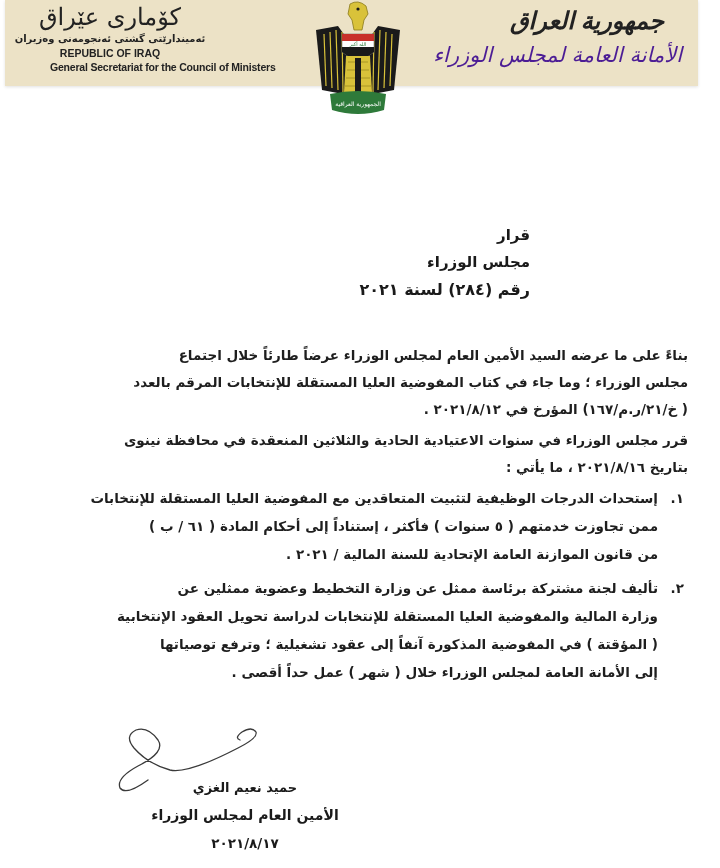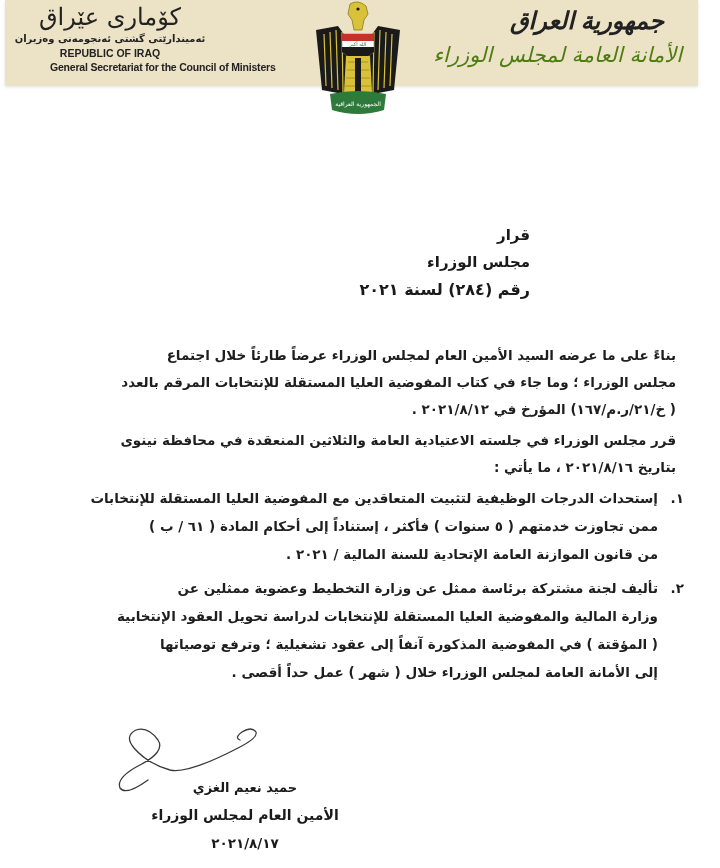--- a/index.html
+++ b/index.html
@@ -35,33 +35,33 @@
   .right-block {
     position: absolute; right: 38px; top: 4px; width: 190px; text-align: center;
     direction: rtl;
   }
   .ar-head-1 {
     font-family: Liberation Sans, sans-serif; font-size: 24px; line-height: 34px;
     font-weight: bold; color: #222; font-style: italic;
   }
   .ar-head-2 {
     font-family: "DejaVu Serif", serif; font-size: 21px; line-height: 34px;
-    color: #4d7c0f; font-style: italic; white-space: nowrap; text-align: center;
+    color: #4c1d95; font-style: italic; white-space: nowrap; text-align: center;
   }
   .emblem {
     position: absolute; left: 308px; top: 0; width: 100px; height: 118px;
   }
   .title-block {
     position: absolute; left: 190px; top: 222px; width: 340px; 
     direction: rtl; font-weight: bold;
   }
   .title-block div { font-size: 15px; line-height: 27px; }
   .title-line-3 { font-size: 16px !important; }
   .para {
-    position: absolute; right: 44px; width: 660px; direction: rtl; text-align: justify;
+    position: absolute; right: 32px; width: 660px; direction: rtl; text-align: justify;
     text-align-last: right;
     font-size: 13.5px; line-height: 27px; font-weight: bold; color: #1e1e1e;
   }
   .para .line { display: block; white-space: nowrap; overflow: hidden; }
   .list {
     position: absolute; right: 36px; width: 630px; direction: rtl;
     font-size: 13.5px; line-height: 28px; font-weight: bold; color: #1e1e1e;
   }
   .list-item { position: relative; padding-right: 26px; margin-bottom: 6px; }
   .list-num { position: absolute; right: 0; top: 0; }
@@ -138,21 +138,21 @@
   <div class="title-line-3">رقم (٢٨٤) لسنة ٢٠٢١</div>
 </div>
 
 <div class="para" style="top: 342px;">
   <span class="line">بناءً على ما عرضه السيد الأمين العام لمجلس الوزراء عرضاً طارئاً خلال اجتماع</span>
   <span class="line">مجلس الوزراء ؛ وما جاء في كتاب المفوضية العليا المستقلة للإنتخابات المرقم بالعدد</span>
   <span class="line">( خ/٢١/ر.م/١٦٧) المؤرخ في ٢٠٢١/٨/١٢ .</span>
 </div>
 
 <div class="para" style="top: 427px;">
-  <span class="line">قرر مجلس الوزراء في جلسته الاعتيادية العامة والثلاثين المنعقدة في محافظة نينوى</span>
+  <span class="line">قرر مجلس الوزراء في سنوات الاعتيادية الحادية والثلاثين المنعقدة في محافظة نينوى</span>
   <span class="line">بتاريخ ٢٠٢١/٨/١٦ ، ما يأتي :</span>
 </div>
 
 <div class="list" style="top: 484px;">
   <div class="list-item">
     <span class="list-num">١.</span>
     <span class="line">إستحداث الدرجات الوظيفية لتثبيت المتعاقدين مع المفوضية العليا المستقلة للإنتخابات</span>
     <span class="line">ممن تجاوزت خدمتهم ( ٥ سنوات ) فأكثر ، إستناداً إلى أحكام المادة ( ٦١ / ب )</span>
     <span class="line">من قانون الموازنة العامة الإتحادية للسنة المالية / ٢٠٢١ .</span>
   </div>

